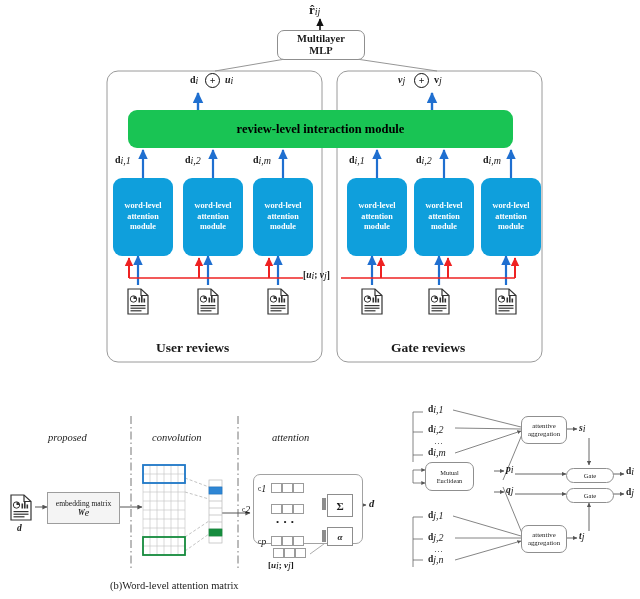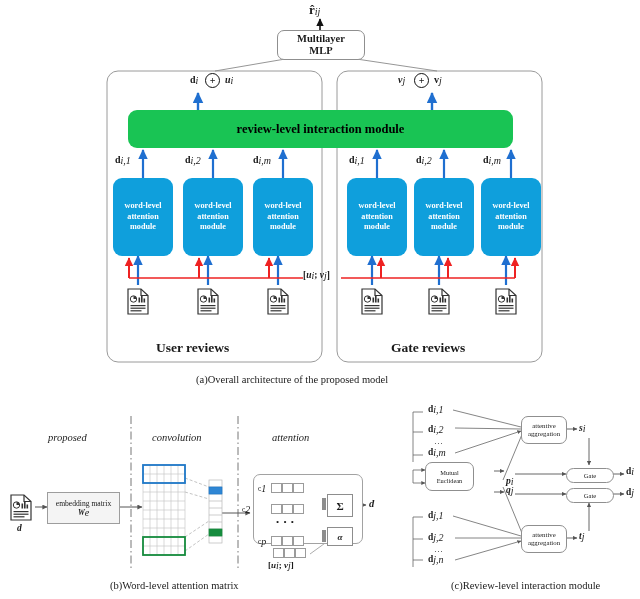--- a/index.html
+++ b/index.html
@@ -350,21 +350,20 @@
       <rect x="16.5" y="10.5" width="1.6" height="4" fill="#333"></rect>
       <rect x="3.5" y="17" width="15" height="1.2" fill="#333"></rect>
       <rect x="3.5" y="19.6" width="15" height="1.2" fill="#333"></rect>
       <rect x="3.5" y="22.2" width="11" height="1.2" fill="#333"></rect>
     </svg>
   </div>
 
   <div class="side-label" style="left:156px;top:340px;">User reviews</div>
   <div class="side-label" style="left:391px;top:340px;">Gate reviews</div>
 
-  <div class="cap" style="left:196px;top:374px;">(a)Overall architecture of the proposed model</div>
 
   <div class="sec-title" style="left:48px;top:432px;">proposed</div>
   <div class="sec-title" style="left:152px;top:432px;">convolution</div>
   <div class="sec-title" style="left:272px;top:432px;">attention</div>
 
   <div class="doc" style="left:10px;top:494px;">
     <svg viewBox="0 0 22 27" style="position:static;width:22px;height:27px;">
       <path d="M1,1 H14 L21,7.5 V26 H1 Z" fill="#fff" stroke="#333" stroke-width="1.2"></path>
       <path d="M14,1 V7.5 H21" fill="none" stroke="#333" stroke-width="1.2"></path>
       <circle cx="6.5" cy="11" r="3.2" fill="none" stroke="#333" stroke-width="1"></circle>
@@ -524,28 +523,27 @@
   <div class="gate ctr" style="left:566px;top:488px;width:46px;height:13px;">
     <span>Gate</span>
   </div>
 
   <div class="vlab it" style="left:579px;top:423px;">
     <span>s</span><span class="sub">i</span>
   </div>
   <div class="vlab it" style="left:579px;top:531px;">
     <span>t</span><span class="sub">j</span>
   </div>
-  <div class="vlab it" style="left:506px;top:476px;">
+  <div class="vlab it" style="left:506px;top:464px;">
     <span>p</span><span class="sub">i</span>
   </div>
   <div class="vlab it" style="left:506px;top:485px;">
     <span>q</span><span class="sub">j</span>
   </div>
   <div class="vlab" style="left:626px;top:466px;">
     <span>d</span><span class="sub">i</span>
   </div>
   <div class="vlab" style="left:626px;top:487px;text-align:right;">
     <span>d</span><span class="sub">j</span>
   </div>
 
-  <div class="cap" style="left:451px;top:580px;">(c)Review-level interaction module</div>
 
 </div>
 
 </body></html>

